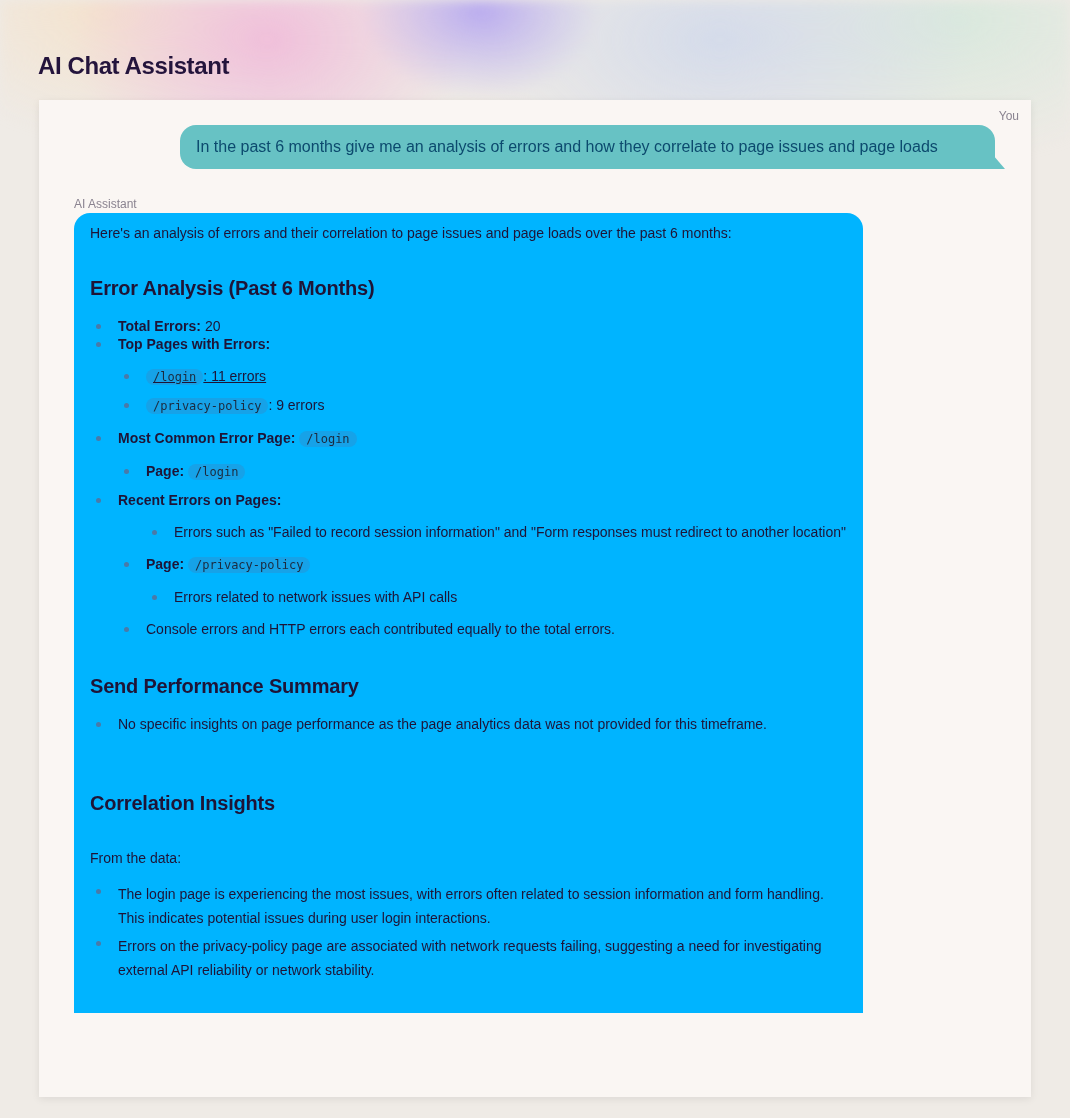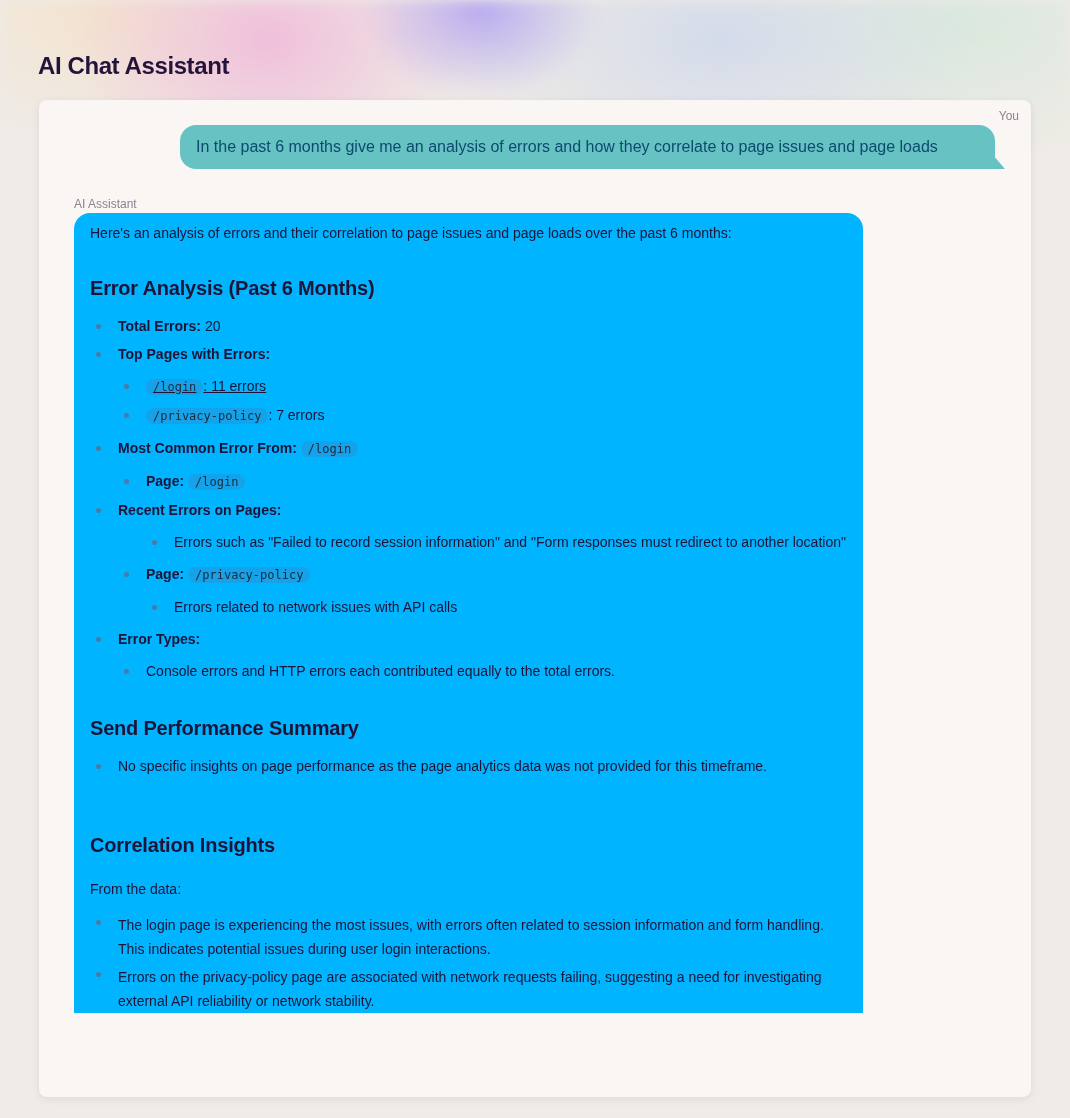--- a/index.html
+++ b/index.html
@@ -22,21 +22,21 @@
       pointer-events: none;
     }
     .page-title {
       position: absolute; left: 38px; top: 52px;
       font-size: 24px; font-weight: 700; letter-spacing: -0.4px;
       color: #24143c;
     }
     .chat-card {
       position: absolute; left: 39px; top: 100px; width: 992px; height: 997px;
       background: #faf6f3;
-      border-radius: 8px;
+      border-radius: 0;
       box-shadow: 0 2px 8px rgba(0,0,0,0.08);
       overflow: hidden;
     }
     .messages {
       position: absolute; left: 0; top: 0; width: 992px; height: 913px;
       overflow: hidden;
     }
     .sender-label {
       font-size: 12px; color: #8a8390; line-height: 14px;
     }
@@ -133,59 +133,56 @@
     <div class="ai-bubble">
       <p class="ai-intro">Here's an analysis of errors and their correlation to page issues and page loads over the past 6 months:</p>
 
       <h3 class="ai-h" style="margin-top:35px;">Error Analysis (Past 6 Months)</h3>
 
       <ul style="margin-top:17px;">
         <li class="li lv1">
           <span class="b">Total Errors:</span>
           <span>20</span>
         </li>
-        <li class="li lv1" style="margin-top:10px;">
+        <li class="li lv1" style="">
           <span class="b">Top Pages with Errors:</span>
         </li>
         <li class="li lv2" style="margin-top:14px;text-decoration:underline;">
           <code class="code">/login</code><span>: 11 errors</span>
         </li>
         <li class="li lv2" style="margin-top:10px;">
-          <code class="code">/privacy-policy</code><span>: 7 errors</span>
+          <code class="code">/privacy-policy</code><span>: 9 errors</span>
         </li>
         <li class="li lv1" style="margin-top:14px;">
-          <span class="b">Most Common Error From:</span>
+          <span class="b">Most Common Error Page:</span>
           <code class="code">/login</code>
         </li>
         <li class="li lv2" style="margin-top:14px;">
           <span class="b">Page:</span>
           <code class="code">/login</code>
         </li>
         <li class="li lv1" style="margin-top:10px;">
           <span class="b">Recent Errors on Pages:</span>
         </li>
         <li class="li lv3" style="margin-top:14px;">Errors such as "Failed to record session information" and "Form responses must redirect to another location"</li>
         <li class="li lv2" style="margin-top:14px;">
           <span class="b">Page:</span>
           <code class="code">/privacy-policy</code>
         </li>
         <li class="li lv3" style="margin-top:14px;">Errors related to network issues with API calls</li>
-        <li class="li lv1" style="margin-top:14px;">
-          <span class="b">Error Types:</span>
-        </li>
         <li class="li lv2" style="margin-top:14px;">Console errors and HTTP errors each contributed equally to the total errors.</li>
       </ul>
 
       <h3 class="ai-h" style="margin-top:36px;">Send Performance Summary</h3>
       <ul style="margin-top:17px;">
         <li class="li lv1">No specific insights on page performance as the page analytics data was not provided for this timeframe.</li>
       </ul>
 
       <h3 class="ai-h" style="margin-top:58px;">Correlation Insights</h3>
-      <p class="para" style="margin-top:24px;">From the data:</p>
+      <p class="para" style="margin-top:35px;">From the data:</p>
       <ul style="margin-top:16px;">
         <li class="li lv1 wrap" style="padding-right:20px;">The login page is experiencing the most issues, with errors often related to session information and form handling. This indicates potential issues during user login interactions.</li>
         <li class="li lv1 wrap" style="margin-top:4px; padding-right:20px;">Errors on the privacy-policy page are associated with network requests failing, suggesting a need for investigating external API reliability or network stability.</li>
       </ul>
     </div>
   </div>
 
 </div>
 
 </body></html>

